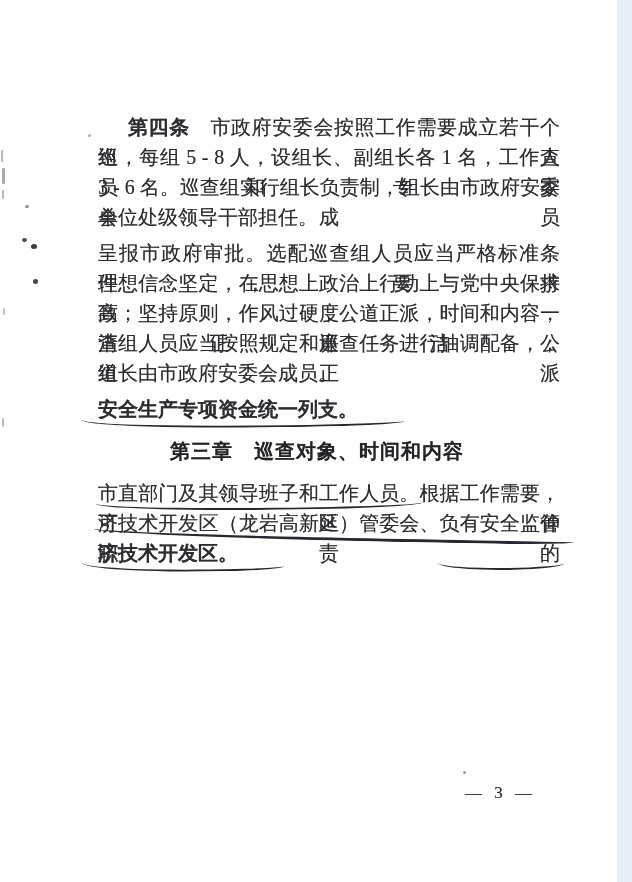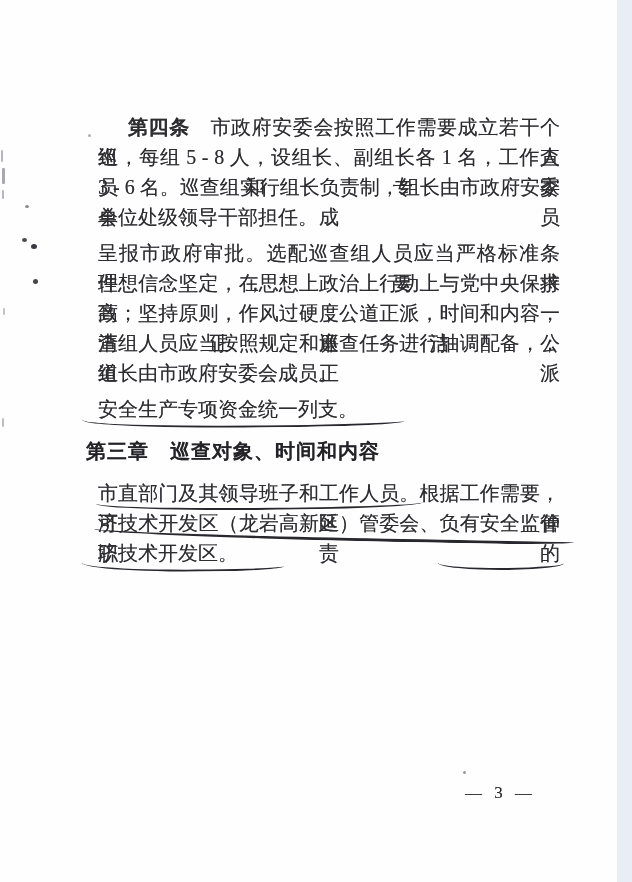--- a/index.html
+++ b/index.html
@@ -52,32 +52,33 @@
     border-radius:0 0 45% 55% / 0 0 6px 8px;
     transform:rotate(-0.6deg);
   }
   .u-thick{position:relative;}
   .u-thick::after{
     content:"";position:absolute;left:-4px;right:-14px;bottom:-7px;height:8px;
     border-bottom:3px solid #27272e;
     border-radius:0 0 20% 80% / 0 0 3px 8px;
     transform:rotate(1deg);
   }
-  .u-swoosh{position:relative;}
+  .u-swoosh{position:relative;font-weight:bold;}
   .u-swoosh::after{
     content:"";position:absolute;left:-16px;right:-46px;bottom:-8px;height:11px;
     border-bottom:2.5px solid #27272e;
     border-radius:0 0 30% 70% / 0 0 4px 11px;
     transform:rotate(-1deg);
   }
   .heading{
     font-family:"Liberation Sans","DejaVu Sans",sans-serif;
     font-weight:700;
     font-size:20px;
     line-height:30px;
+    text-align:center;
     margin:12px 0 12px 0;
     letter-spacing:1px;
     color:#222227;
     text-shadow:0 0 0.5px rgba(34,34,39,0.5);
   }
   .page-num{
     position:absolute;top:783px;right:96px;
     font-size:17px;letter-spacing:4px;
     color:#2c2c31;
     text-shadow:0 0 0.5px rgba(44,44,49,0.5);

